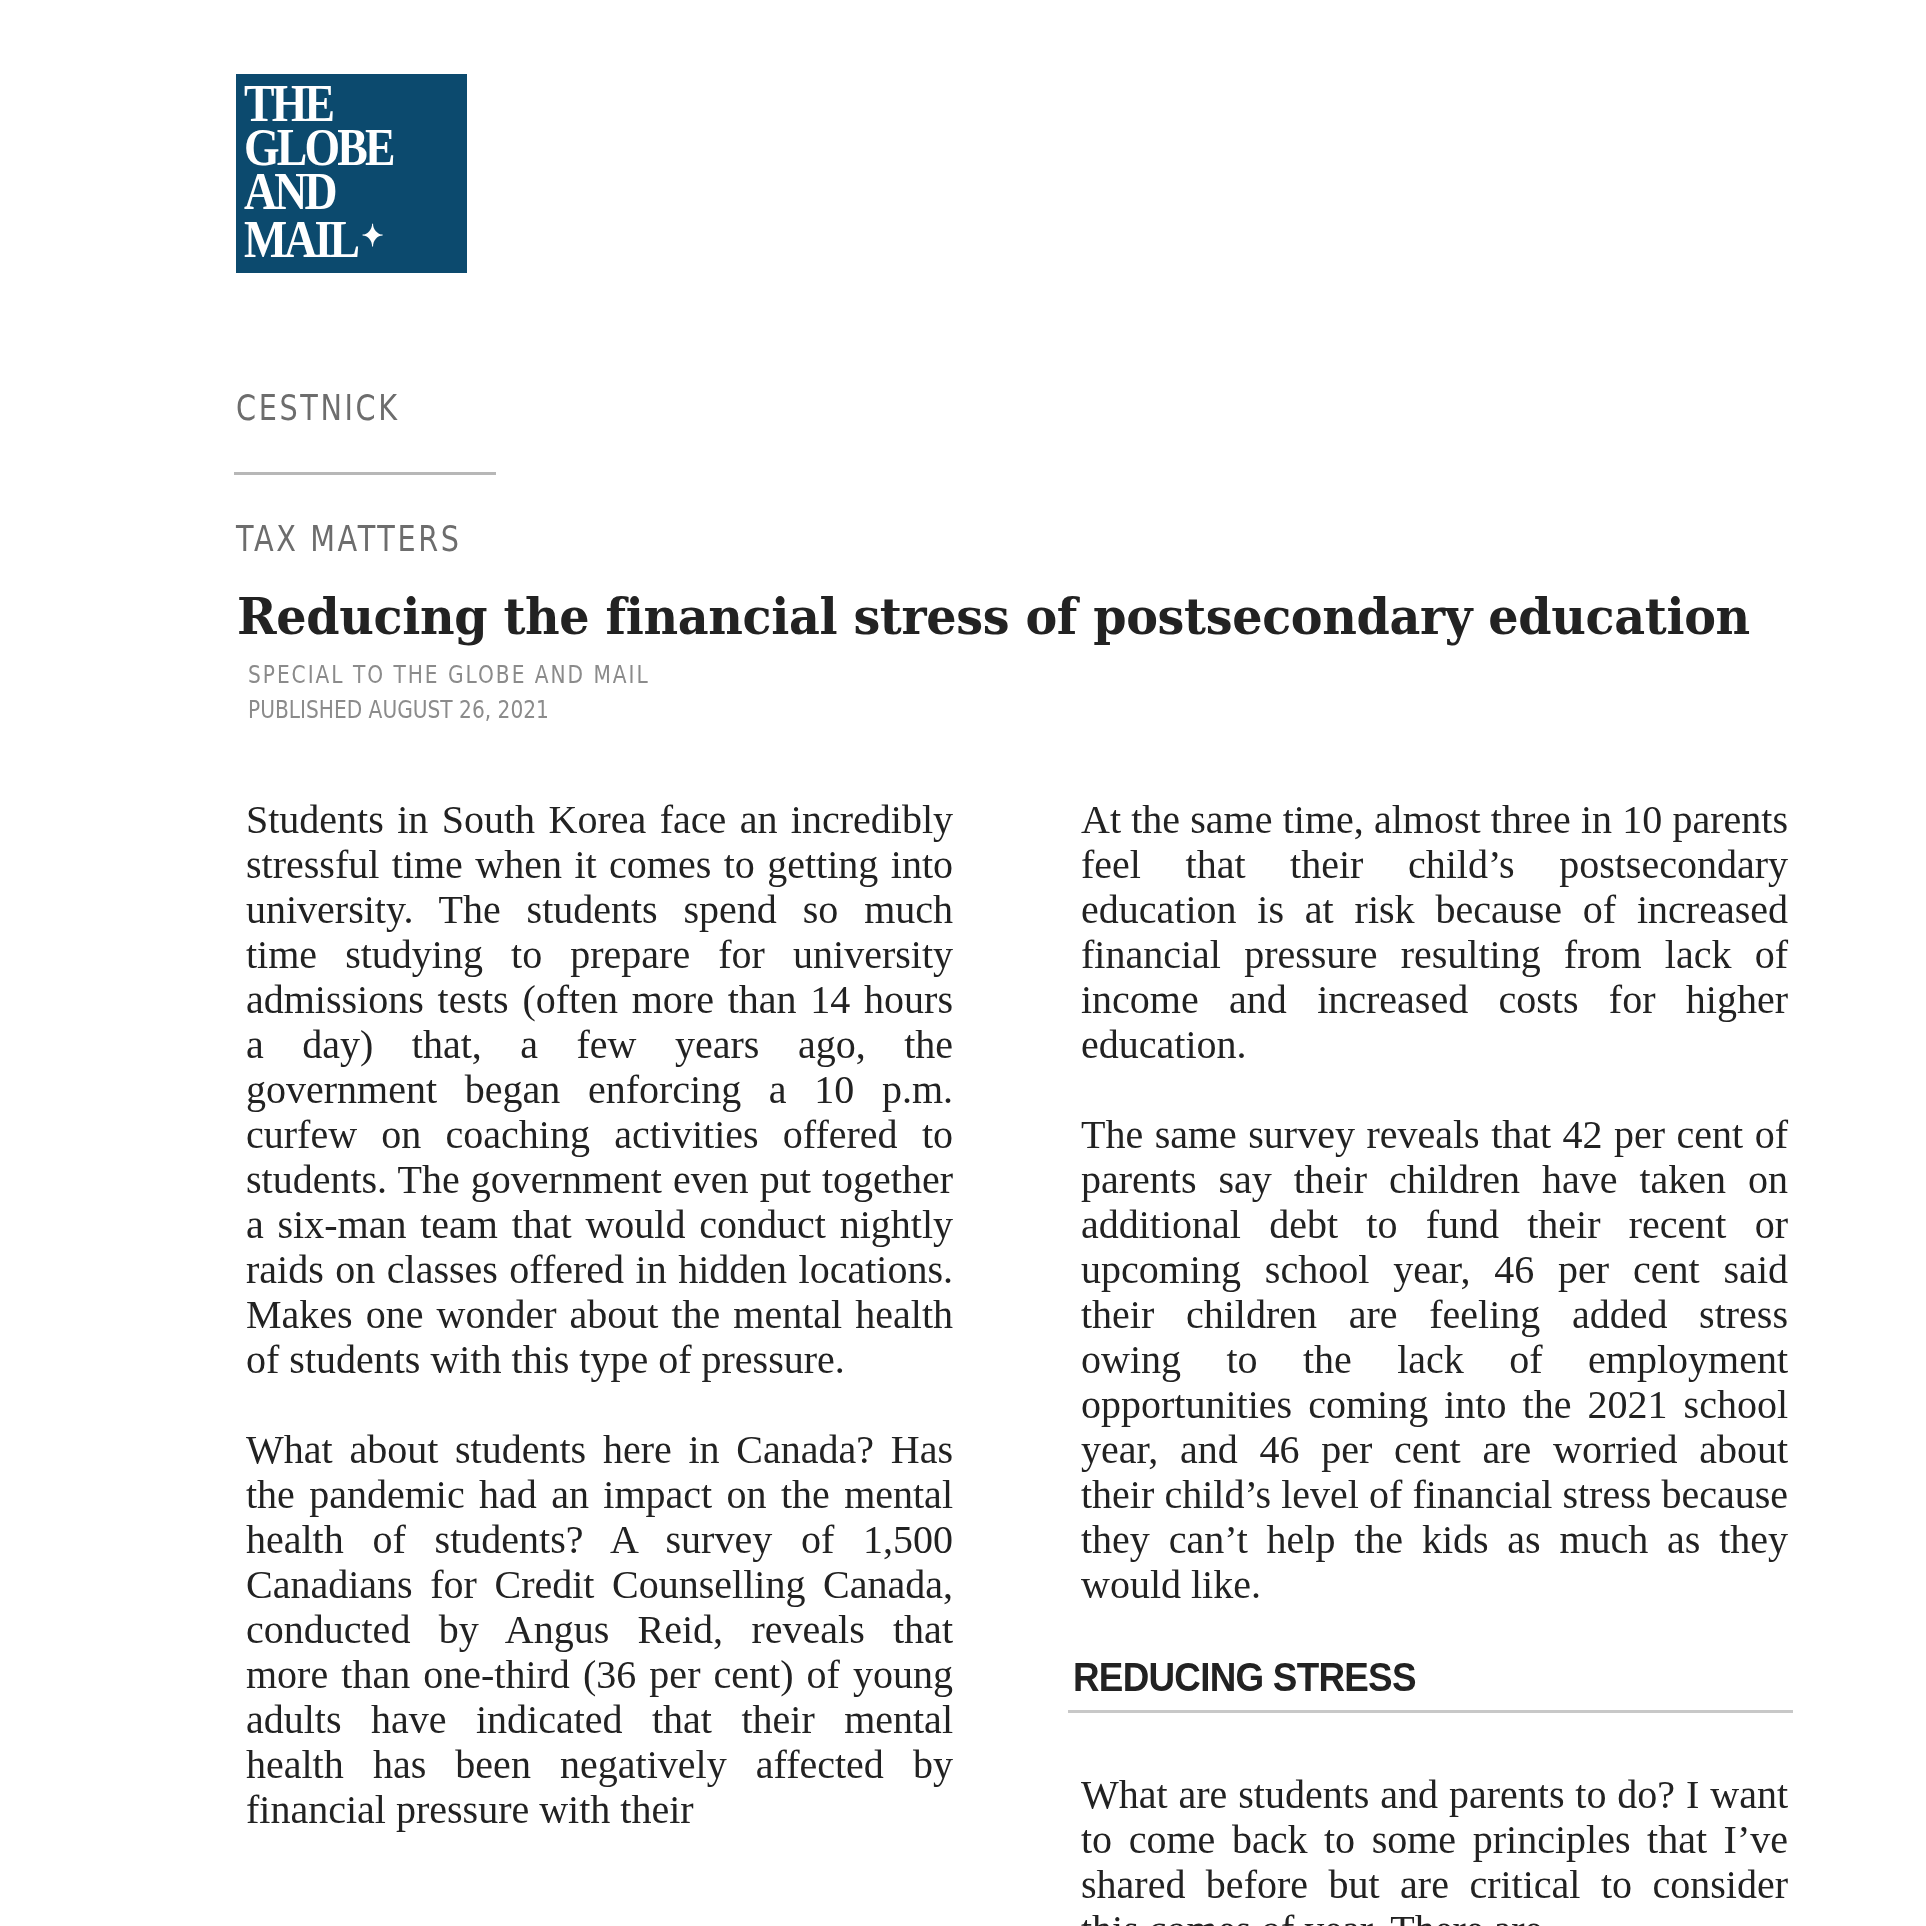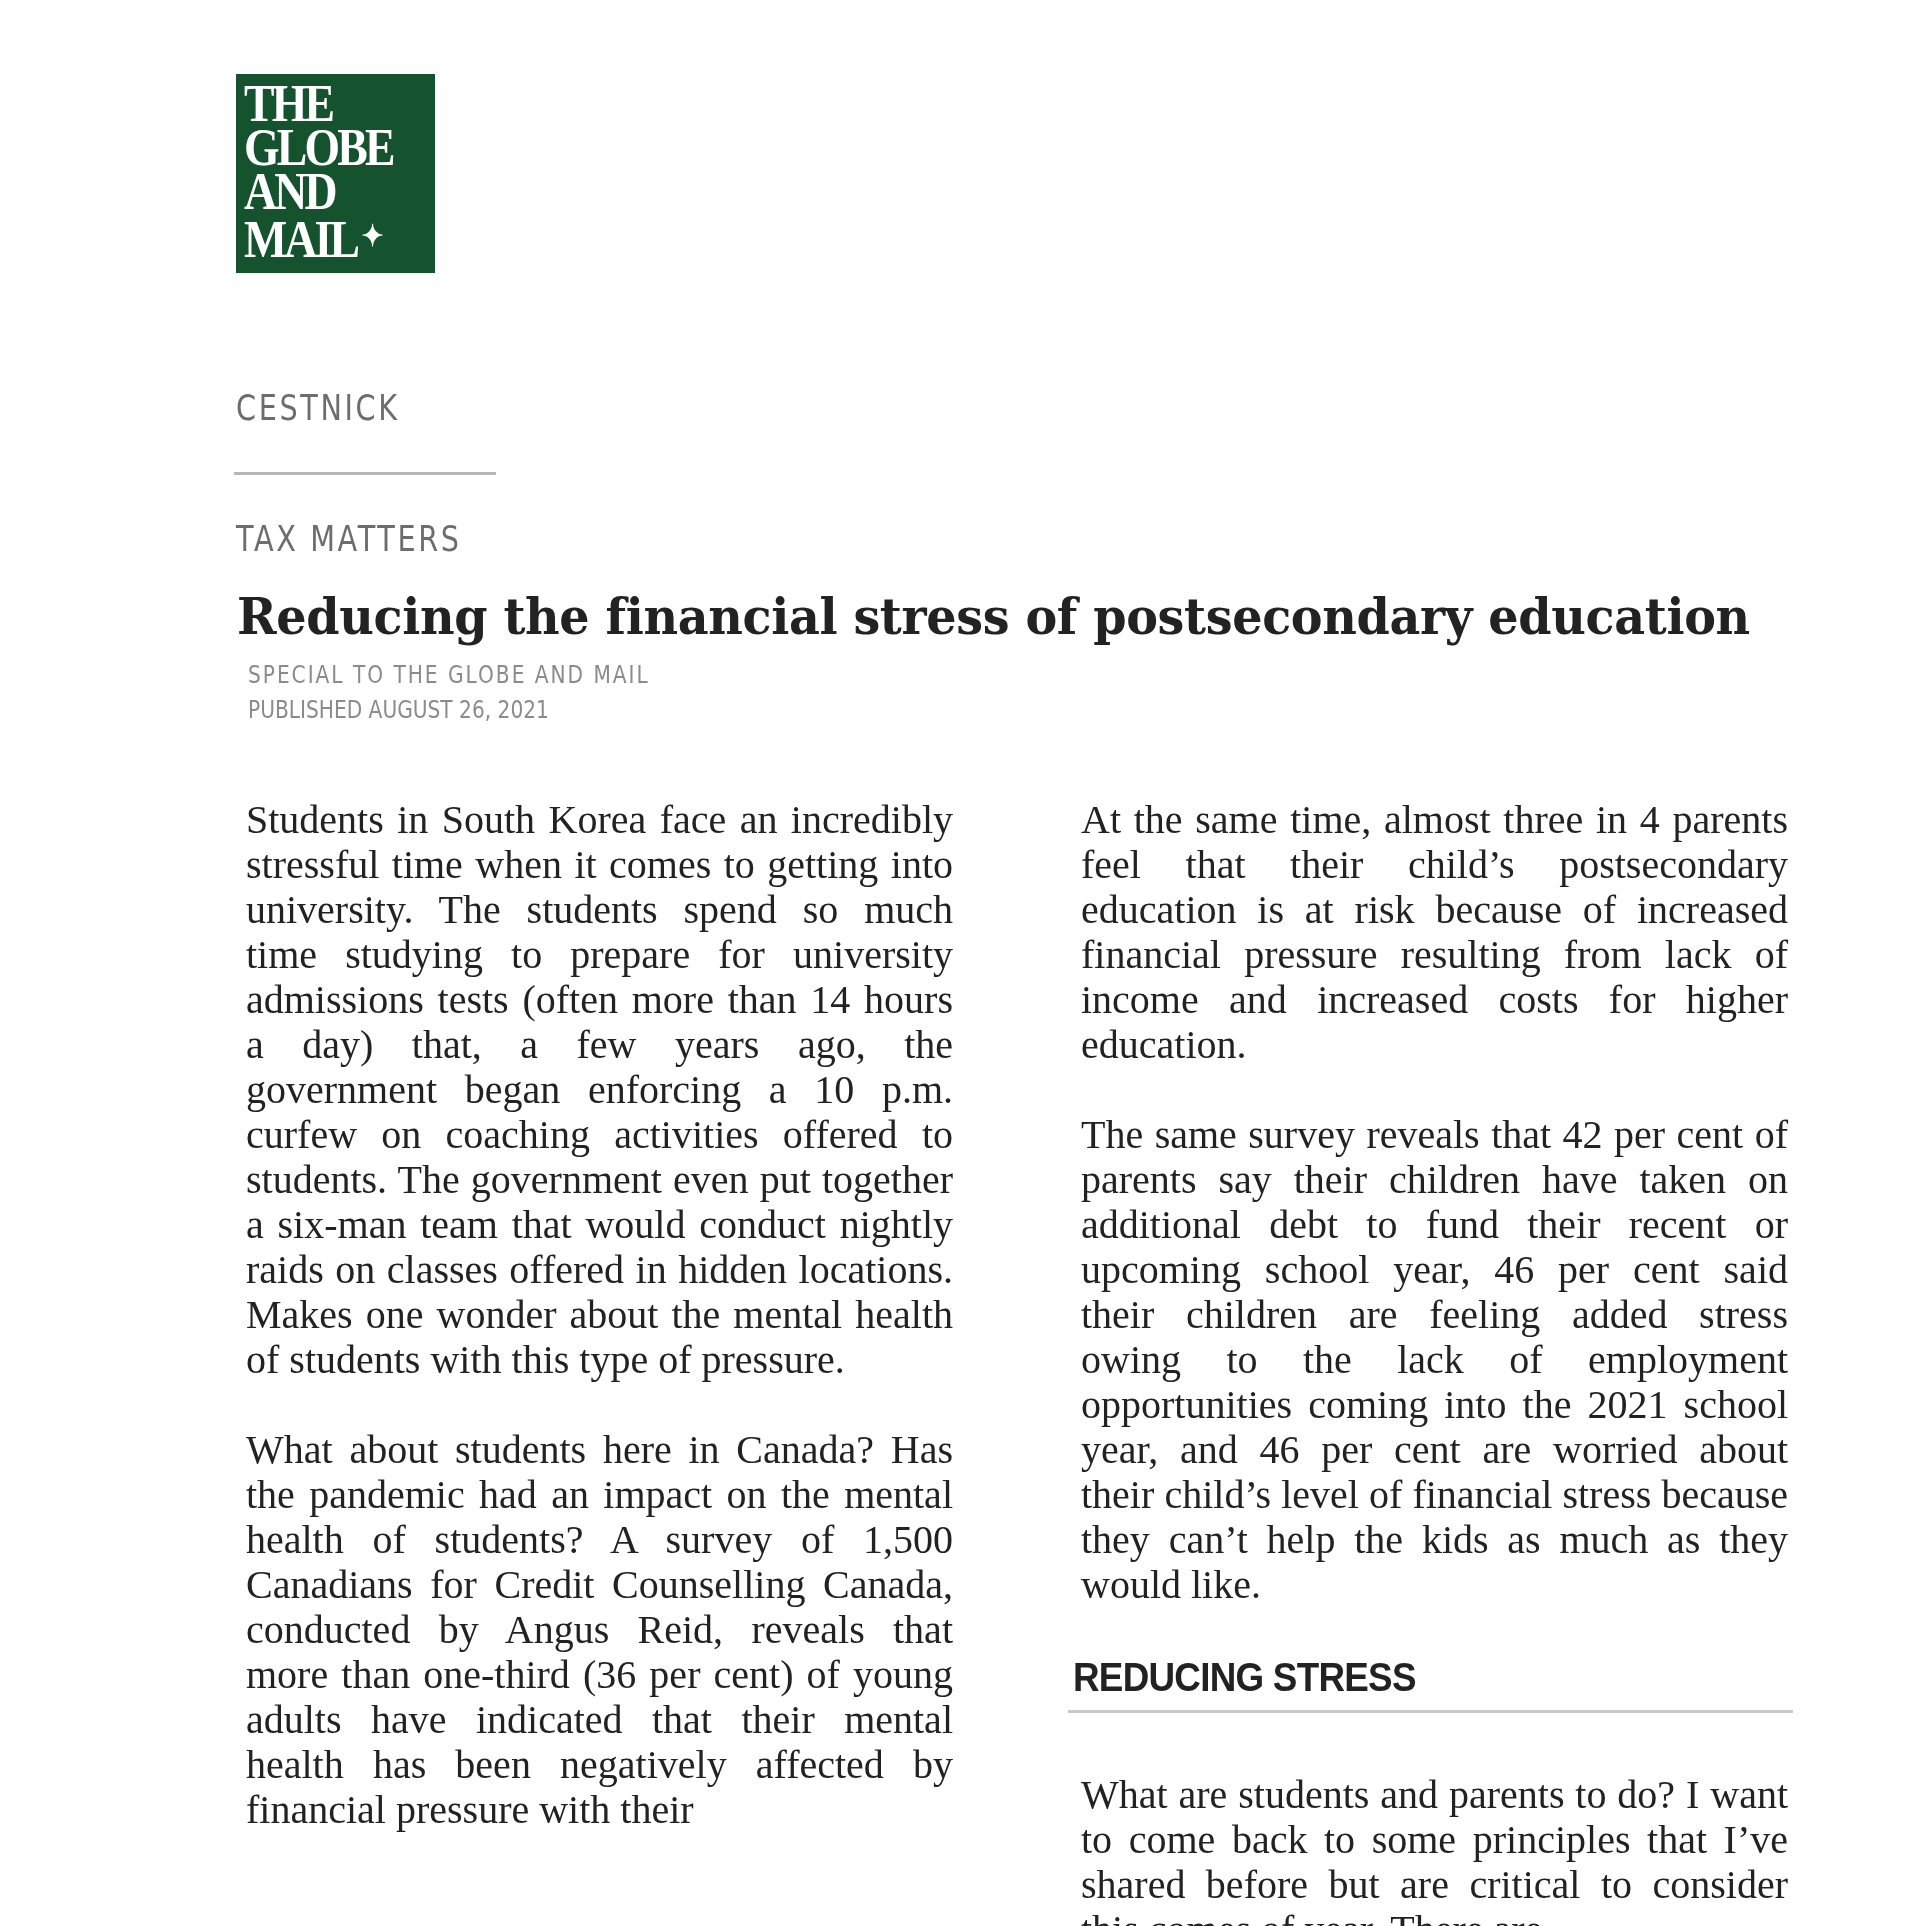--- a/index.html
+++ b/index.html
@@ -1,19 +1,19 @@
 <!DOCTYPE html>
 <html style="font-size:12.7px"><head>
 <meta charset="utf-8">
 <style>
   html, body { margin: 0; padding: 0; background: #ffffff; }
   body { width: 1926px; height: 1926px; position: relative; overflow: hidden; }
   .logo {
-    position: absolute; left: 236px; top: 74px; width: 199px; height: 199px;
-    background: #14532d; box-sizing: border-box; padding: 8px 4px 0 8px;
+    position: absolute; left: 236px; top: 74px; width: 231px; height: 199px;
+    background: #0c4a6e; box-sizing: border-box; padding: 8px 4px 0 8px;
     font-family: "Liberation Serif", "DejaVu Serif", serif; font-weight: bold;
     color: #ffffff; font-size: 52px; line-height: 44px; letter-spacing: -3.2px;
     transform-origin: left top;
   }
   .logo .line { display: block; white-space: nowrap; transform: scaleX(0.88); transform-origin: left center; }
   .logo .leaf { font-size: 30px; letter-spacing: 0; vertical-align: 11px; margin-left: 4.8px; }
   .kicker {
     position: absolute; left: 236px;
     font-family: "DejaVu Sans", sans-serif; font-size: 35px; color: #6d6d6d;
     letter-spacing: 3.2px; transform: scaleX(0.82); transform-origin: left top; white-space: nowrap;
@@ -64,19 +64,19 @@
 <h1 class="headline">Reducing the financial stress of postsecondary education</h1>
 <div class="byline special">SPECIAL TO THE GLOBE AND MAIL</div>
 <div class="byline published">PUBLISHED AUGUST 26, 2021</div>
 
 <div class="col left">
   <p>Students in South Korea face an incredibly stressful time when it comes to getting into university. The students spend so much time studying to prepare for university admissions tests (often more than 14 hours a day) that, a few years ago, the government began enforcing a 10 p.m. curfew on coaching activities offered to students. The government even put together a six-man team that would conduct nightly raids on classes offered in hidden locations. Makes one wonder about the mental health of students with this type of pressure.</p>
   <p>What about students here in Canada? Has the pandemic had an impact on the mental health of students? A survey of 1,500 Canadians for Credit Counselling Canada, conducted by Angus Reid, reveals that more than one-third (36 per cent) of young adults have indicated that their mental health has been negatively affected by financial pressure with their</p>
 </div>
 
 <div class="col right">
-  <p>At the same time, almost three in 4 parents feel that their child’s postsecondary education is at risk because of increased financial pressure resulting from lack of income and increased costs for higher education.</p>
+  <p>At the same time, almost three in 10 parents feel that their child’s postsecondary education is at risk because of increased financial pressure resulting from lack of income and increased costs for higher education.</p>
   <p>The same survey reveals that 42 per cent of parents say their children have taken on additional debt to fund their recent or upcoming school year, 46 per cent said their children are feeling added stress owing to the lack of employment opportunities coming into the 2021 school year, and 46 per cent are worried about their child’s level of financial stress because they can’t help the kids as much as they would like.</p>
   <h2 class="subhead">REDUCING STRESS</h2>
   <div class="subhead-rule"></div>
   <p>What are students and parents to do? I want to come back to some principles that I’ve shared before but are critical to consider this comes of year. There are</p>
 </div>
 
 
 </body></html>

